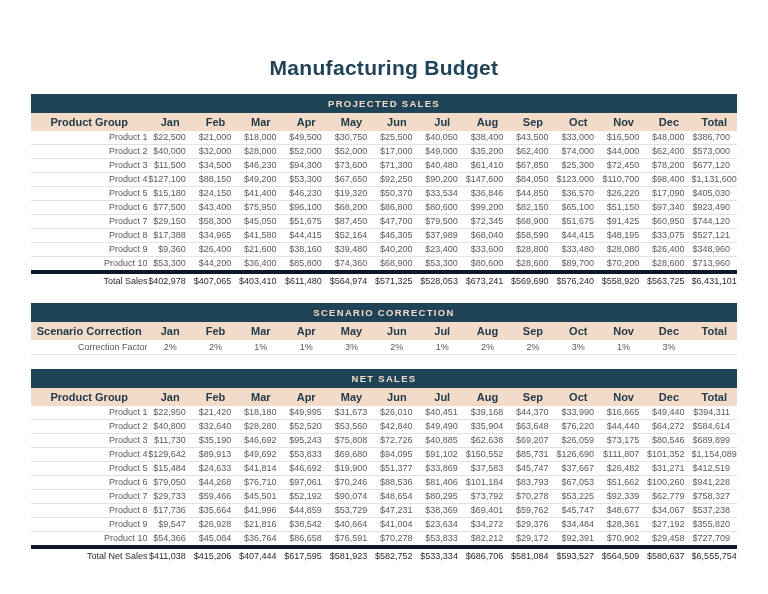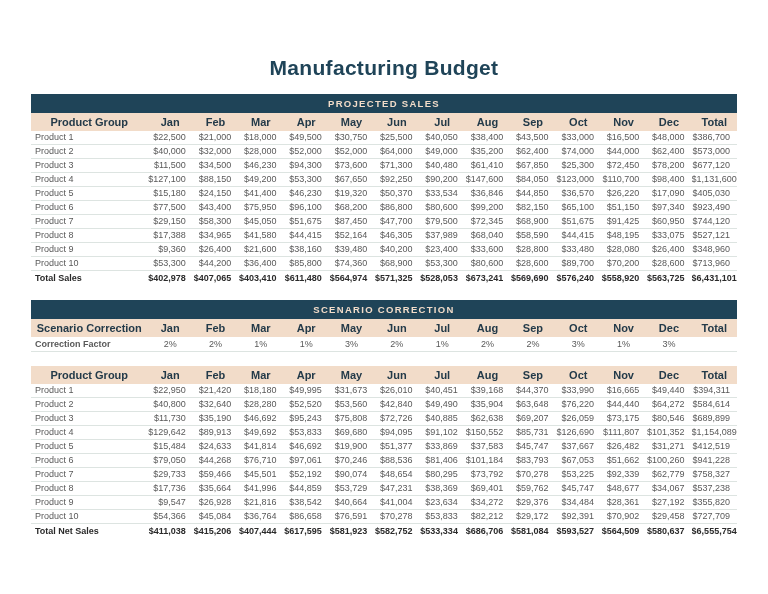--- a/index.html
+++ b/index.html
@@ -23,28 +23,28 @@
     background: #F2DCC9; color: #233A49;
     font-size: 11px; font-weight: bold; height: 18px; padding: 0;
     text-align: center; overflow: hidden; white-space: nowrap;
   }
   tbody td {
     font-size: 9px; color: #595959; text-align: right;
     padding: 0 7px 0 0; height: 13px; line-height: 13px;
     border-bottom: 1px solid #DDE4E1;
     overflow: hidden; white-space: nowrap;
   }
-  tbody td.label { text-align: left; padding: 0 0 0 4px; }
+  tbody td.label { text-align: right; padding: 0 0 0 4px; }
   tbody tr.total-row td {
-    font-weight: bold; color: #2A2A2A;
-    border-top: 1px solid #0f172a; border-bottom: none;
+    font-weight: normal; color: #2A2A2A;
+    border-top: 4px solid #0f172a; border-bottom: none;
     height: 15px; line-height: 15px;
   }
   .scenario tbody td { text-align: center; padding-right: 0; height: 14px; line-height: 14px; }
-  .scenario tbody td.label { text-align: left; padding-left: 4px; font-weight: bold; }
+  .scenario tbody td.label { text-align: right; padding-left: 4px; }
 </style>
 </head>
 <body>
 
 <div class="page">
   <h1 class="title">Manufacturing Budget</h1>
 
   <div class="sheet">
 
     <div class="section">
@@ -101,21 +101,21 @@
               <td>$48,000</td>
               <td>$386,700</td>
             </tr>
             <tr>
               <td class="label">Product 2</td>
               <td>$40,000</td>
               <td>$32,000</td>
               <td>$28,000</td>
               <td>$52,000</td>
               <td>$52,000</td>
-              <td>$64,000</td>
+              <td>$17,000</td>
               <td>$49,000</td>
               <td>$35,200</td>
               <td>$62,400</td>
               <td>$74,000</td>
               <td>$44,000</td>
               <td>$62,400</td>
               <td>$573,000</td>
             </tr>
             <tr>
               <td class="label">Product 3</td>
@@ -317,20 +317,21 @@
               <td>3%</td>
               <td>1%</td>
               <td>3%</td>
               <td></td>
             </tr>
           </tbody>
       </table>
     </div>
 
     <div class="section">
+      <div class="banner">NET SALES</div>
       <table>
         <colgroup>
           <col class="col-label">
             <col>
             <col>
             <col>
             <col>
             <col>
             <col>
             <col>

